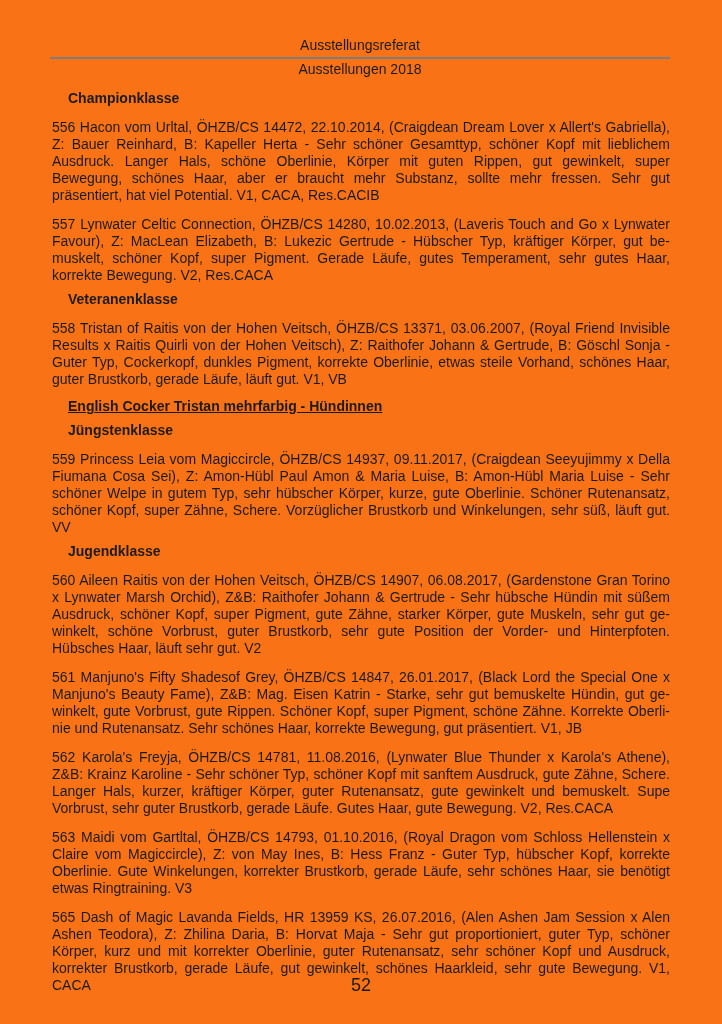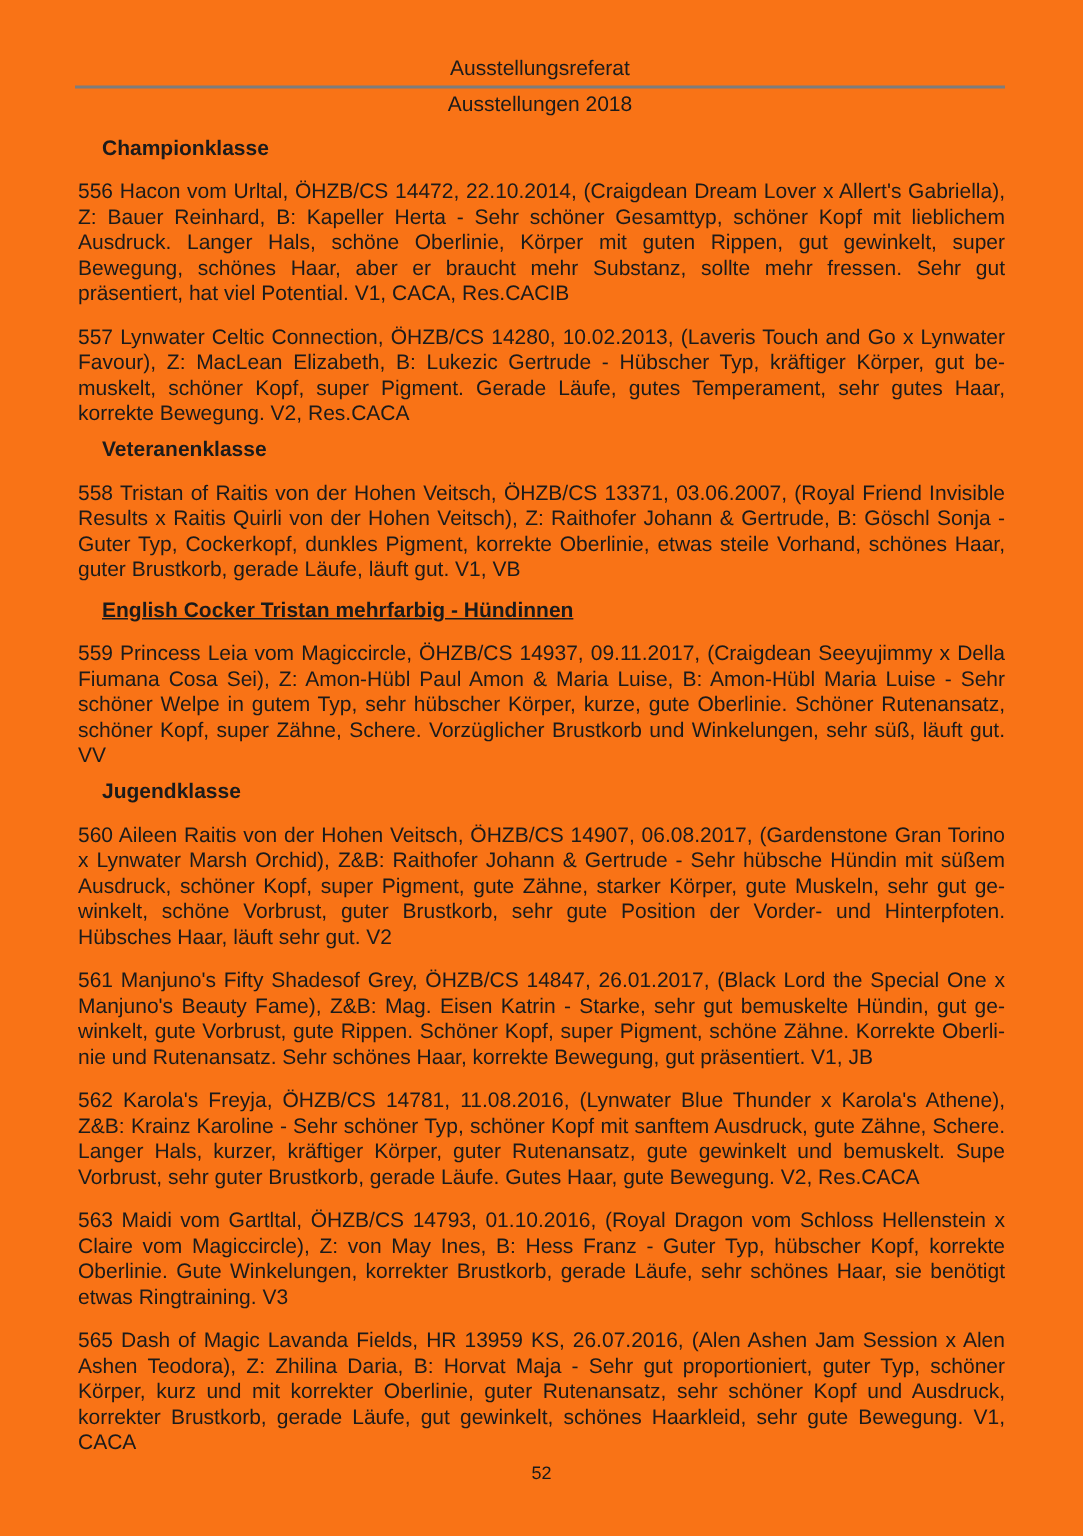--- a/index.html
+++ b/index.html
@@ -31,41 +31,42 @@
   }
   .h:first-child{margin-top:0;}
   .hu{text-decoration:underline;margin-top:10px;}
   .p{
     margin:12px 0 3px 0;
     text-align:justify;
     hyphens:manual;
   }
   .footer{
     position:absolute;top:975px;left:0;width:722px;
-    text-align:center;font-size:12px;
+    text-align:center;font-size:18px;
   }
 </style>
 </head>
 <body>
 
 <div class="page">
 
   <div class="header">
     <div>Ausstellungsreferat</div>
     <div class="header-rule"></div>
     <div>Ausstellungen 2018</div>
   </div>
 
   <div class="content">
     <div class="h">Championklasse</div>
     <div class="p">556 Hacon vom Urltal, ÖHZB/CS 14472, 22.10.2014, (Craigdean Dream Lover x Allert's Gabriella), Z: Bauer Reinhard, B: Kapeller Herta - Sehr schöner Gesamttyp, schöner Kopf mit lieblichem Ausdruck. Langer Hals, schöne Oberlinie, Körper mit guten Rippen, gut gewinkelt, super Bewegung, schönes Haar, aber er braucht mehr Substanz, sollte mehr fressen. Sehr gut präsentiert, hat viel Potential. V1, CACA, Res.CACIB</div>
     <div class="p">557 Lynwater Celtic Connection, ÖHZB/CS 14280, 10.02.2013, (Laveris Touch and Go x Lynwater Favour), Z: MacLean Elizabeth, B: Lukezic Gertrude - Hübscher Typ, kräftiger Körper, gut be­muskelt, schöner Kopf, super Pigment. Gerade Läufe, gutes Temperament, sehr gutes Haar, korrekte Bewegung. V2, Res.CACA</div>
     <div class="h">Veteranenklasse</div>
     <div class="p">558 Tristan of Raitis von der Hohen Veitsch, ÖHZB/CS 13371, 03.06.2007, (Royal Friend Invisible Results x Raitis Quirli von der Hohen Veitsch), Z: Raithofer Johann &amp; Gertrude, B: Göschl Sonja - Guter Typ, Cockerkopf, dunkles Pigment, korrekte Oberlinie, etwas steile Vorhand, schönes Haar, guter Brustkorb, gerade Läufe, läuft gut. V1, VB</div>
     <div class="h hu">English Cocker Tristan mehrfarbig - Hündinnen</div>
+    <div class="h">Jüngstenklasse</div>
     <div class="p">559 Princess Leia vom Magiccircle, ÖHZB/CS 14937, 09.11.2017, (Craigdean Seeyujimmy x Della Fiumana Cosa Sei), Z: Amon-Hübl Paul Amon &amp; Maria Luise, B: Amon-Hübl Maria Luise - Sehr schöner Welpe in gutem Typ, sehr hübscher Körper, kurze, gute Oberlinie. Schöner Rutenansatz, schöner Kopf, super Zähne, Schere. Vorzüglicher Brustkorb und Winkelungen, sehr süß, läuft gut. VV</div>
     <div class="h">Jugendklasse</div>
     <div class="p">560 Aileen Raitis von der Hohen Veitsch, ÖHZB/CS 14907, 06.08.2017, (Gardenstone Gran Torino x Lynwater Marsh Orchid), Z&amp;B: Raithofer Johann &amp; Gertrude - Sehr hübsche Hündin mit süßem Ausdruck, schöner Kopf, super Pigment, gute Zähne, starker Körper, gute Muskeln, sehr gut ge­winkelt, schöne Vorbrust, guter Brustkorb, sehr gute Position der Vorder- und Hinterpfoten. Hübsches Haar, läuft sehr gut. V2</div>
     <div class="p">561 Manjuno's Fifty Shadesof Grey, ÖHZB/CS 14847, 26.01.2017, (Black Lord the Special One x Manjuno's Beauty Fame), Z&amp;B: Mag. Eisen Katrin - Starke, sehr gut bemuskelte Hündin, gut ge­winkelt, gute Vorbrust, gute Rippen. Schöner Kopf, super Pigment, schöne Zähne. Korrekte Oberli­nie und Rutenansatz. Sehr schönes Haar, korrekte Bewegung, gut präsentiert. V1, JB</div>
     <div class="p">562 Karola's Freyja, ÖHZB/CS 14781, 11.08.2016, (Lynwater Blue Thunder x Karola's Athene), Z&amp;B: Krainz Karoline - Sehr schöner Typ, schöner Kopf mit sanftem Ausdruck, gute Zähne, Schere. Langer Hals, kurzer, kräftiger Körper, guter Rutenansatz, gute gewinkelt und bemuskelt. Supe Vorbrust, sehr guter Brustkorb, gerade Läufe. Gutes Haar, gute Bewegung. V2, Res.CACA</div>
     <div class="p">563 Maidi vom Gartltal, ÖHZB/CS 14793, 01.10.2016, (Royal Dragon vom Schloss Hellenstein x Claire vom Magiccircle), Z: von May Ines, B: Hess Franz - Guter Typ, hübscher Kopf, korrekte Oberlinie. Gute Winkelungen, korrekter Brustkorb, gerade Läufe, sehr schönes Haar, sie benötigt etwas Ringtraining. V3</div>
     <div class="p">565 Dash of Magic Lavanda Fields, HR 13959 KS, 26.07.2016, (Alen Ashen Jam Session x Alen Ashen Teodora), Z: Zhilina Daria, B: Horvat Maja - Sehr gut proportioniert, guter Typ, schöner Körper, kurz und mit korrekter Oberlinie, guter Rutenansatz, sehr schöner Kopf und Ausdruck, korrekter Brustkorb, gerade Läufe, gut gewinkelt, schönes Haarkleid, sehr gute Bewegung. V1, CACA</div>
   </div>
 
   <div class="footer">

